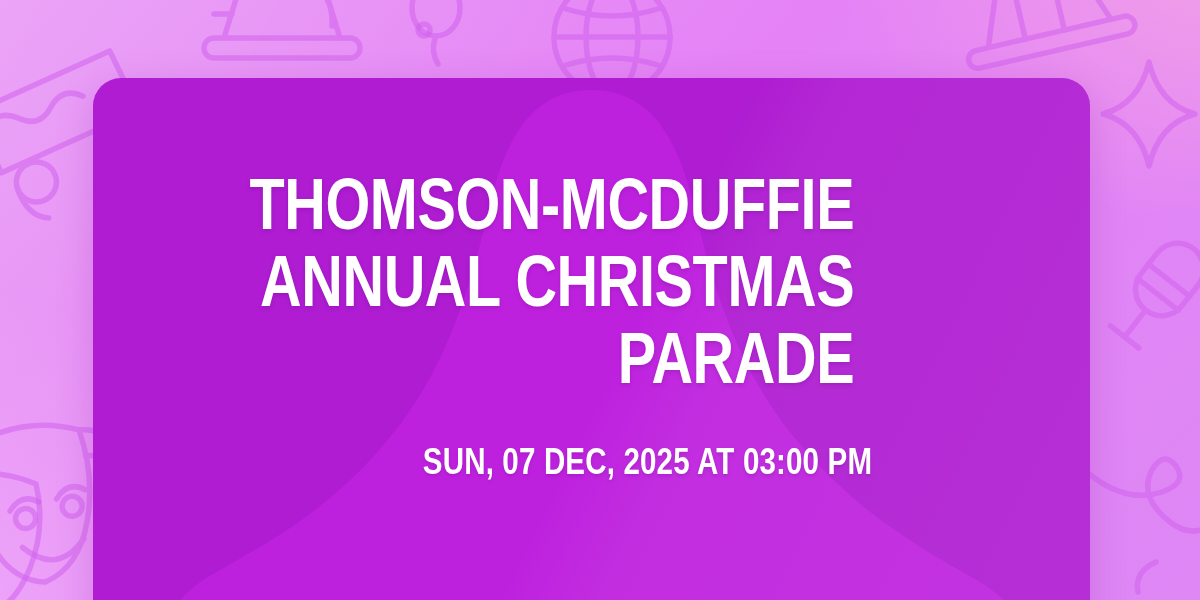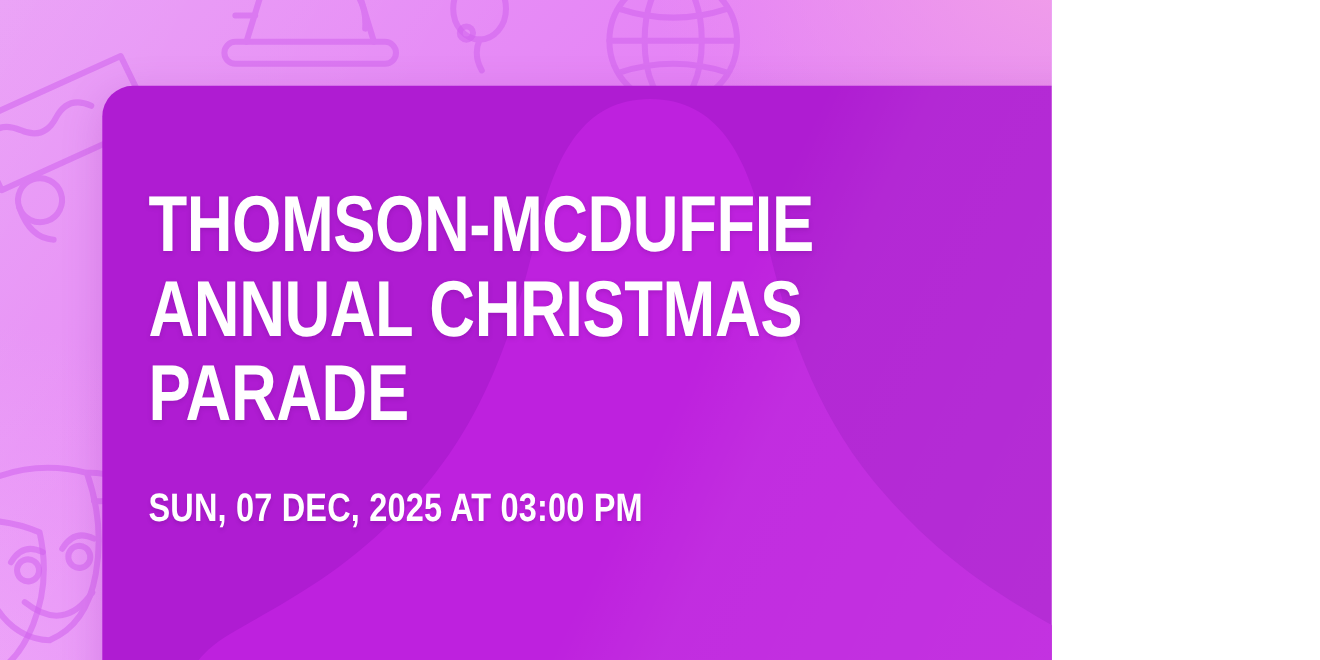--- a/index.html
+++ b/index.html
@@ -6,23 +6,24 @@
 
   html, body {
     width:1200px; height:600px;
     overflow:hidden;
     font-family:"Liberation Sans", sans-serif;
   }
 
   
   #banner-root {
     position:relative;
-    width:956px; height:600px;
+    width:1200px; height:600px;
     overflow:hidden;
     background:#E68CF7;
+    text-align:right;
   }
 
   .bg-base {
     position:absolute; inset:0;
     background:
       radial-gradient(ellipse 640px 420px at 103% -6%, #F2A0E8 0%, rgba(242,160,232,0) 62%),
       radial-gradient(ellipse 700px 520px at -6% 104%, #EDA4F9 0%, rgba(237,164,249,0) 64%),
       linear-gradient(133deg, #E99CF6 0%, #E583F6 46%, #DE87F5 100%);
   }
 

